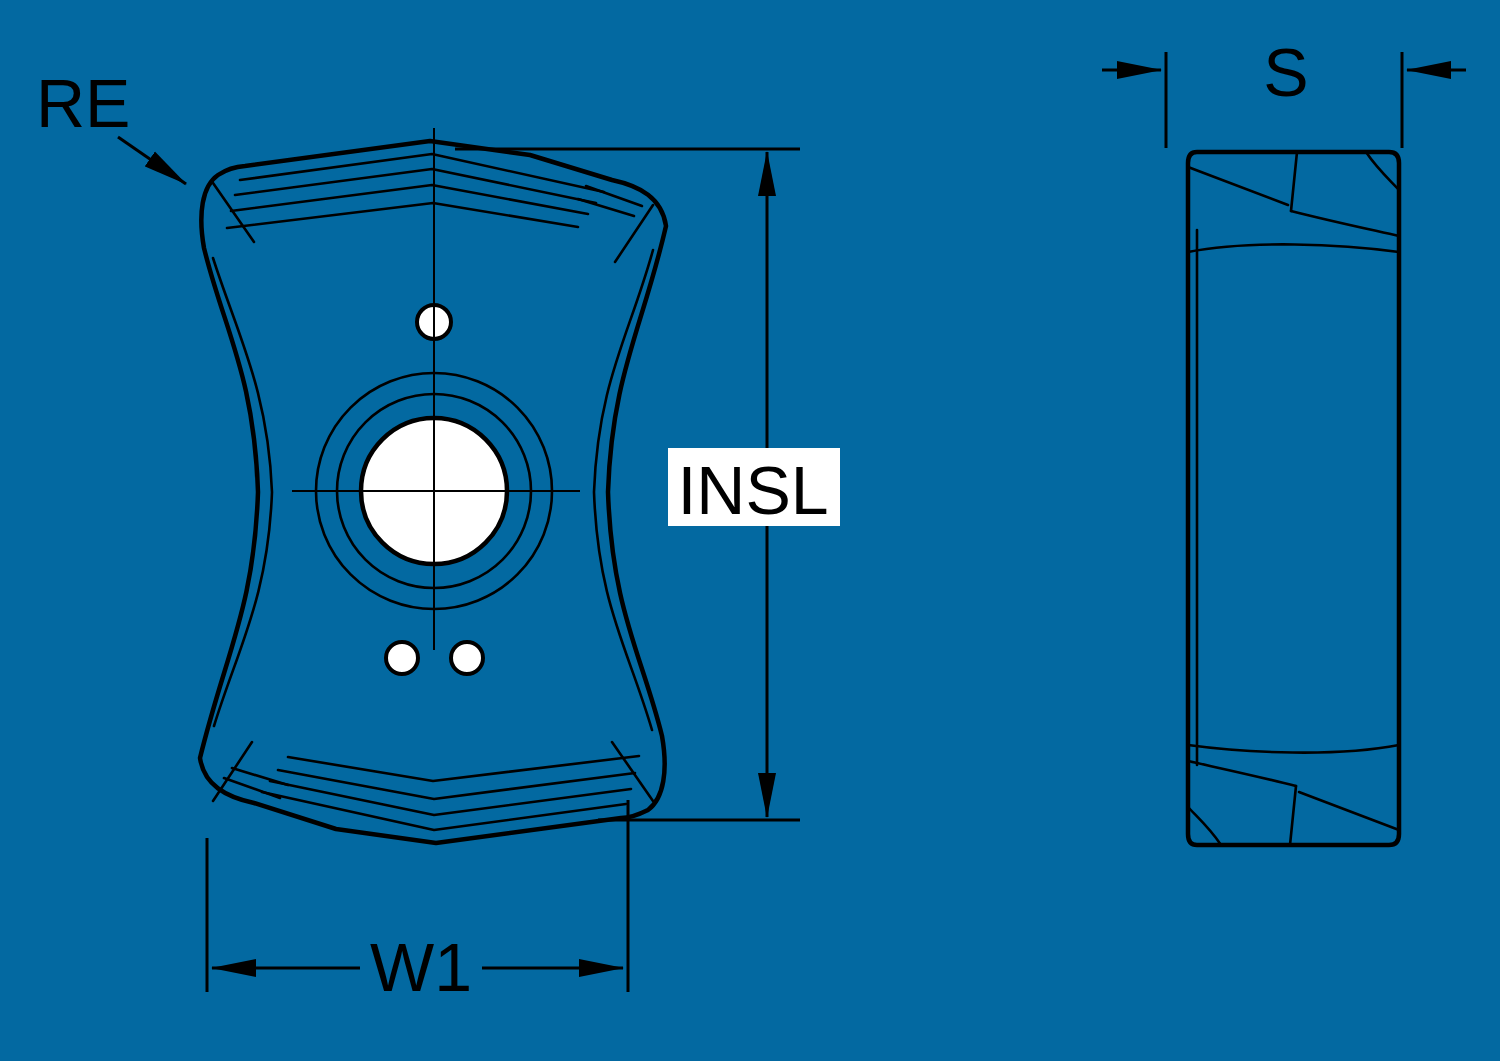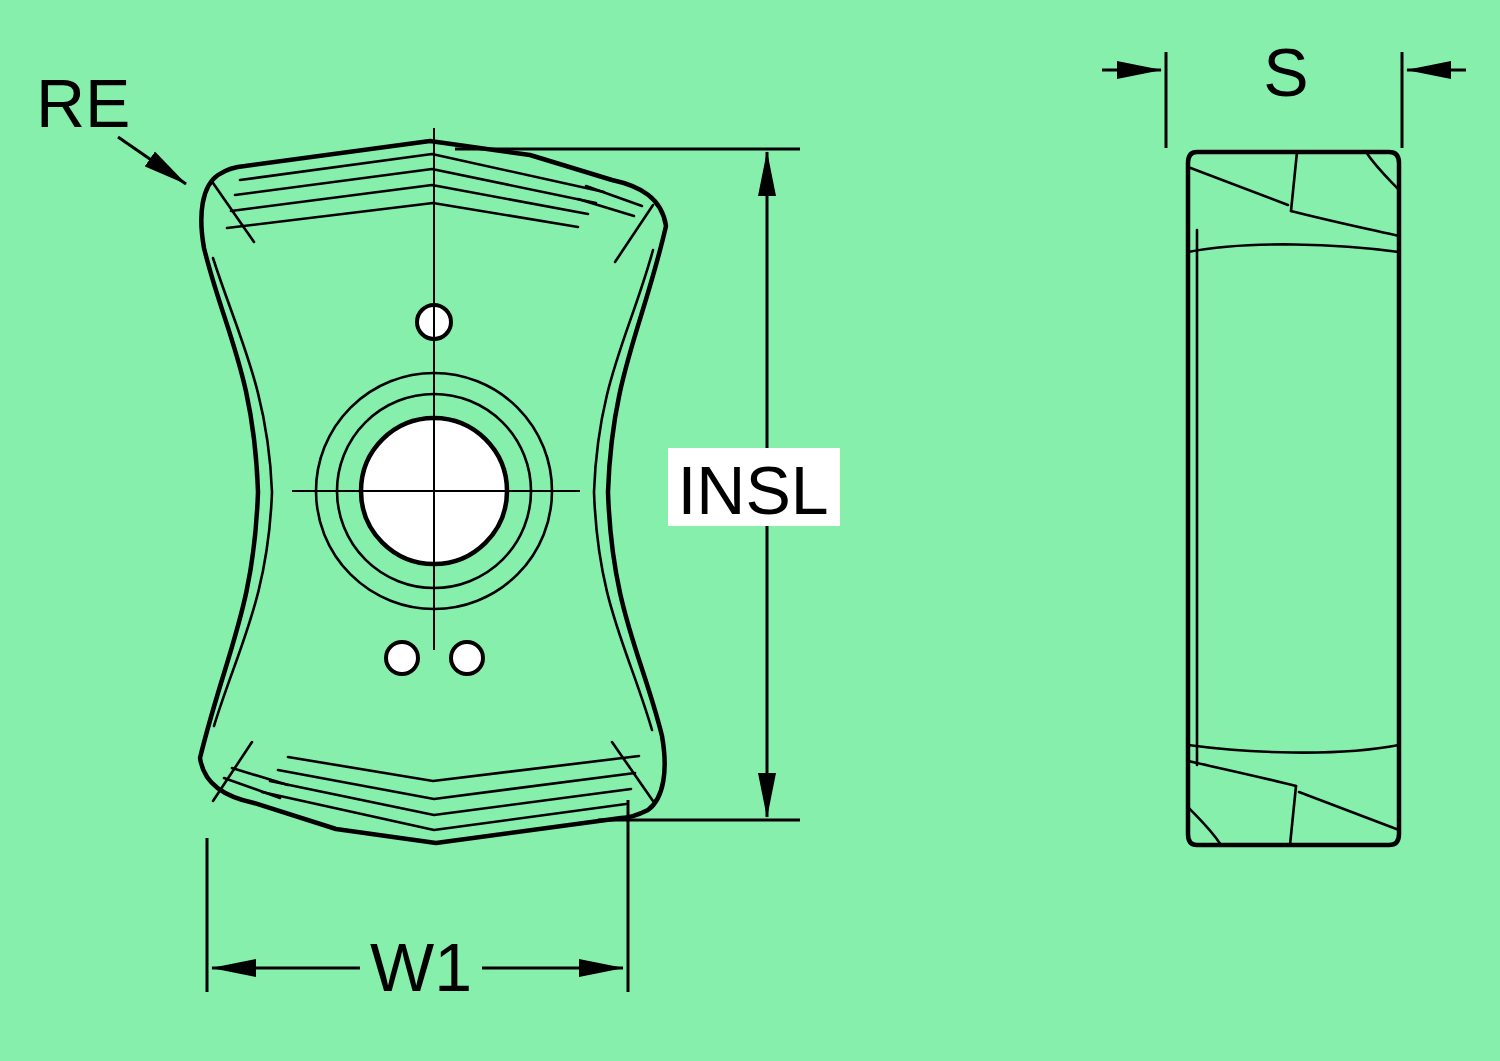--- a/index.html
+++ b/index.html
@@ -4,21 +4,21 @@
 <style>
   html, body {
     margin: 0;
     padding: 0;
     background: #ffffff;
   }
   .canvas {
     position: relative;
     width: 1500px;
     height: 1061px;
-    background: #86efac;
+    background: #0369a1;
     overflow: hidden;
   }
   svg {
     display: block;
   }
   .outline {
     fill: none;
     stroke: #000000;
     stroke-width: 4.5;
     stroke-linejoin: round;

